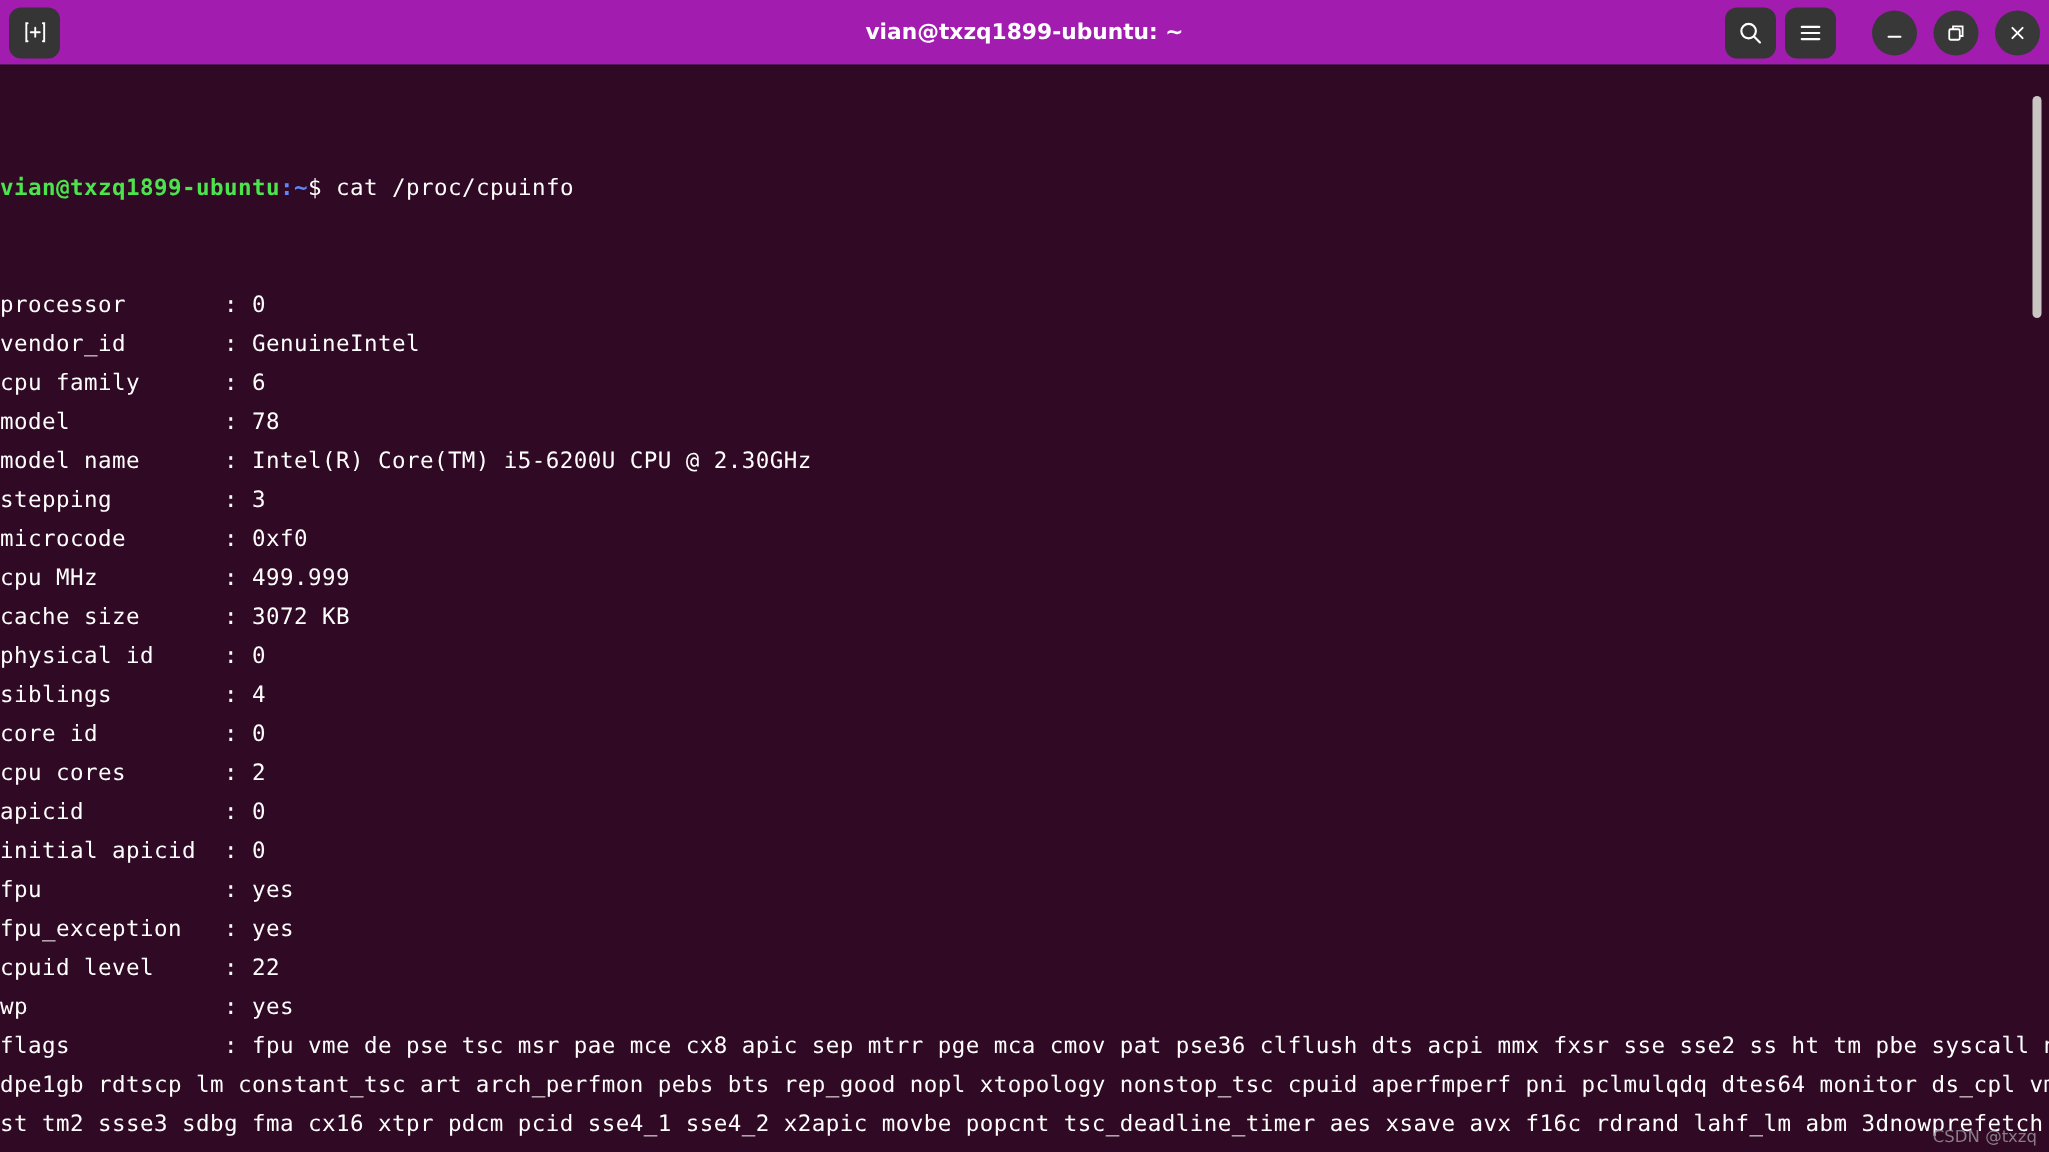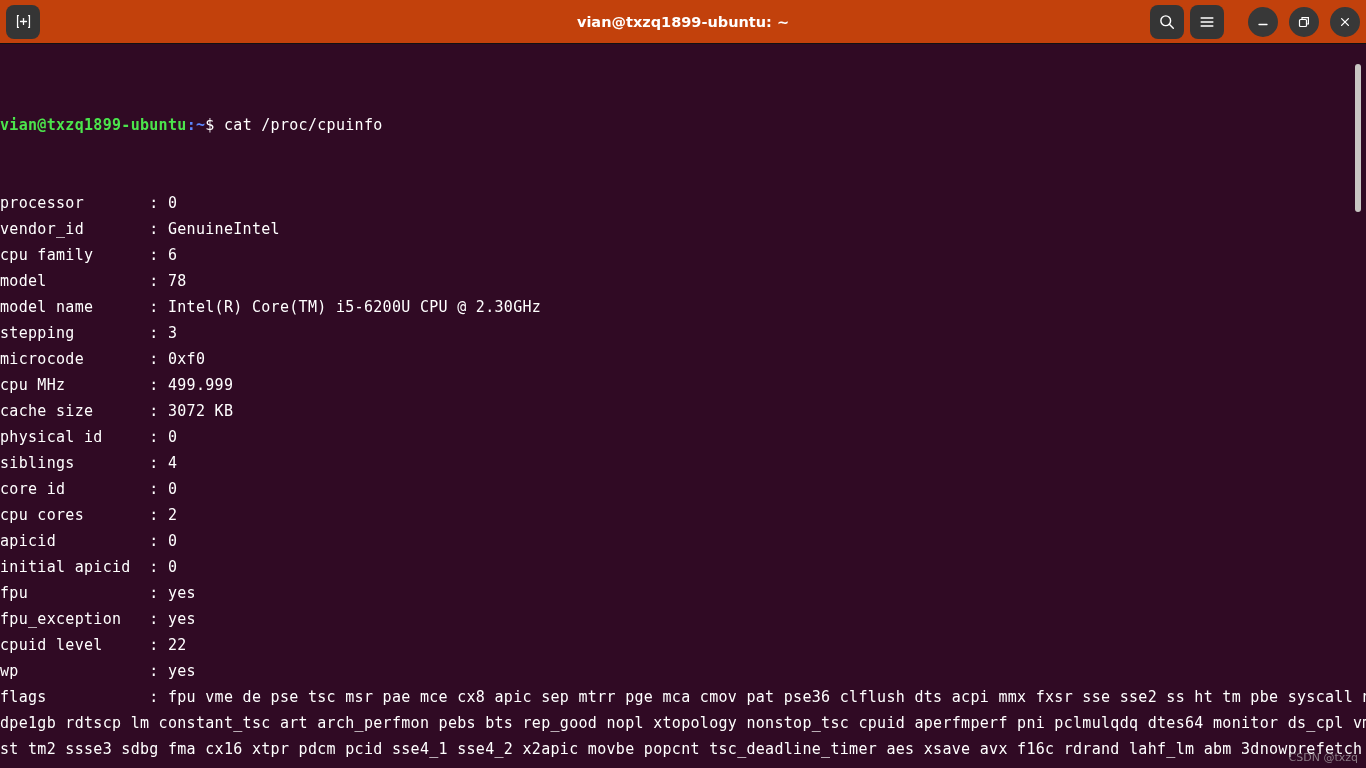--- a/index.html
+++ b/index.html
@@ -16,21 +16,21 @@
     position: relative;
     width: 1366px;
     height: 768px;
     overflow: hidden;
   }
 
   
   .titlebar {
     position: relative;
     height: 44px;
-    background: #c2410c;
+    background: #a21caf;
     display: flex;
     align-items: center;
     padding: 0 0;
     box-sizing: border-box;
     border-bottom: 1px solid #111;
   }
 
   .tb-left, .tb-right {
     display: flex;
     align-items: center;

